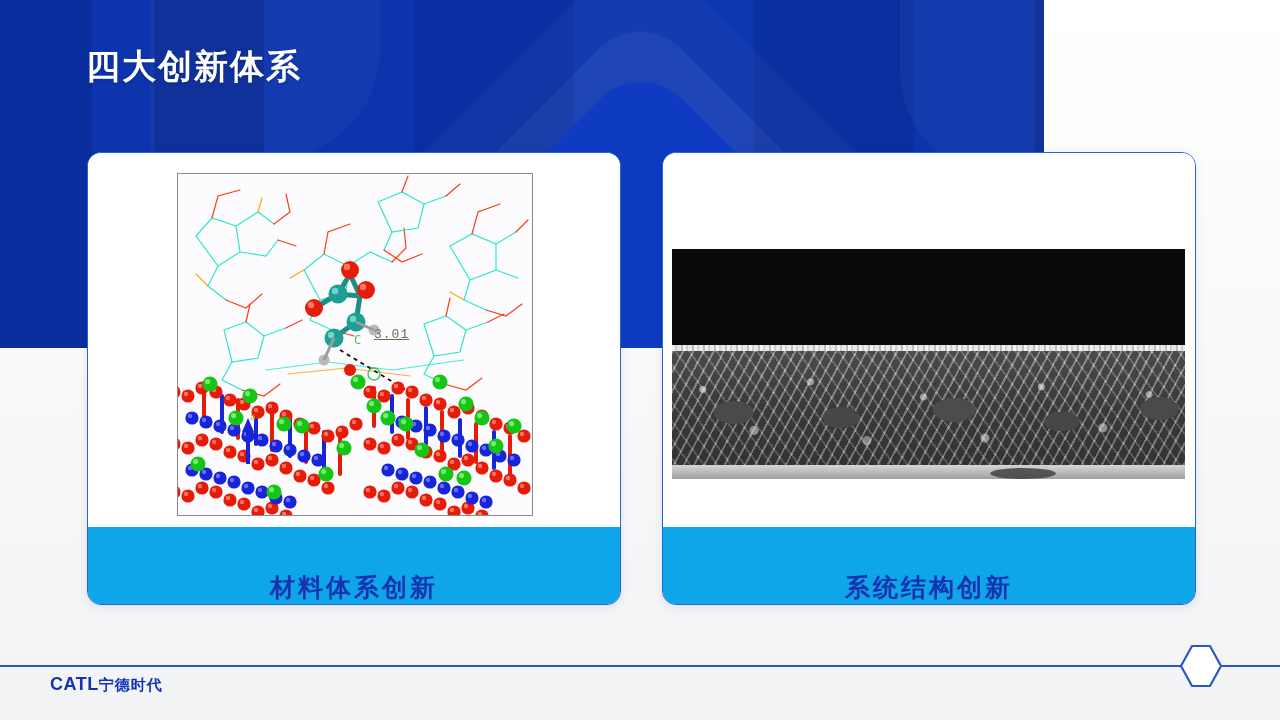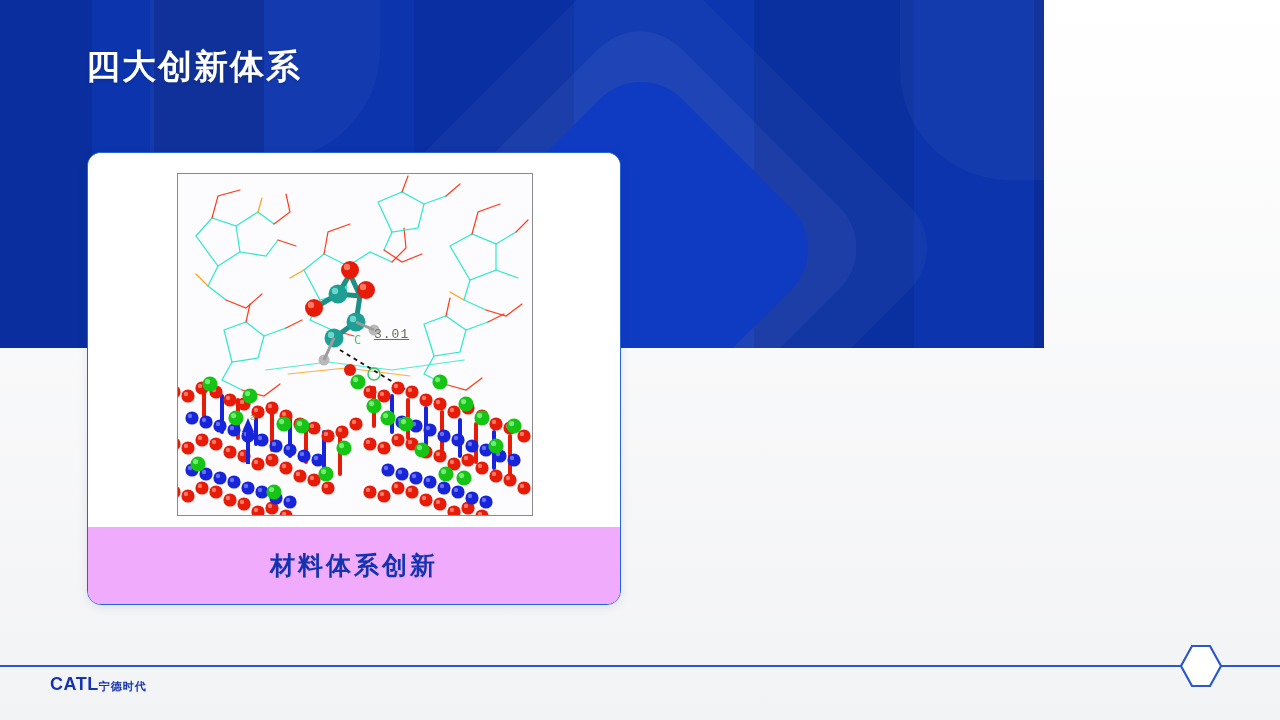--- a/index.html
+++ b/index.html
@@ -84,23 +84,23 @@
     width: 100%;
     height: 374px;
     background: #ffffff;
   }
   .card-caption {
     position: absolute;
     left: 0;
     bottom: 0;
     width: 100%;
     height: 77px;
-    background: #f0abfc;
+    background: #0ea5e9;
     display: flex;
-    align-items: center;
+    align-items: flex-end;
     justify-content: center;
   }
   .card-caption-text {
     font-size: 25px;
     font-weight: bold;
     color: #1433B0;
     letter-spacing: 3px;
   }
 
   
@@ -218,21 +218,21 @@
     align-items: baseline;
   }
   #logo-catl {
     font-size: 18px;
     font-weight: bold;
     color: #1433B0;
     letter-spacing: 0.5px;
     font-family: "Liberation Sans", sans-serif;
   }
   #logo-cn {
-    font-size: 11px;
+    font-size: 15px;
     font-weight: bold;
     color: #1433B0;
     letter-spacing: 1px;
   }
 </style>
 </head>
 <body>
 
 <div id="slide">
 
@@ -606,20 +606,34 @@
         </svg>
         <div class="dist-label">3.01</div>
       </div>
 
     </div>
     <div class="card-caption">
       <span class="card-caption-text">材料体系创新</span>
     </div>
   </div>
 
+  <div class="card" id="card-2">
+    <div class="card-media">
+      <div id="fig2">
+        <div class="sem-void"></div>
+        <div class="sem-crust"></div>
+        <div class="sem-body"></div>
+        <div class="sem-base"></div>
+        <div class="sem-base-blob"></div>
+      </div>
+    </div>
+    <div class="card-caption">
+      <span class="card-caption-text">系统结构创新</span>
+    </div>
+  </div>
 
   <div id="footer-line"></div>
   <svg id="footer-hex" viewBox="0 0 46 46">
     <polygon points="14,3 32,3 43,23 32,43 14,43 3,23" fill="#ffffff" stroke="#2b58c8" stroke-width="2.2"></polygon>
   </svg>
 
   <div id="logo">
     <span id="logo-catl">CATL</span>
     <span id="logo-cn">宁德时代</span>
   </div>

